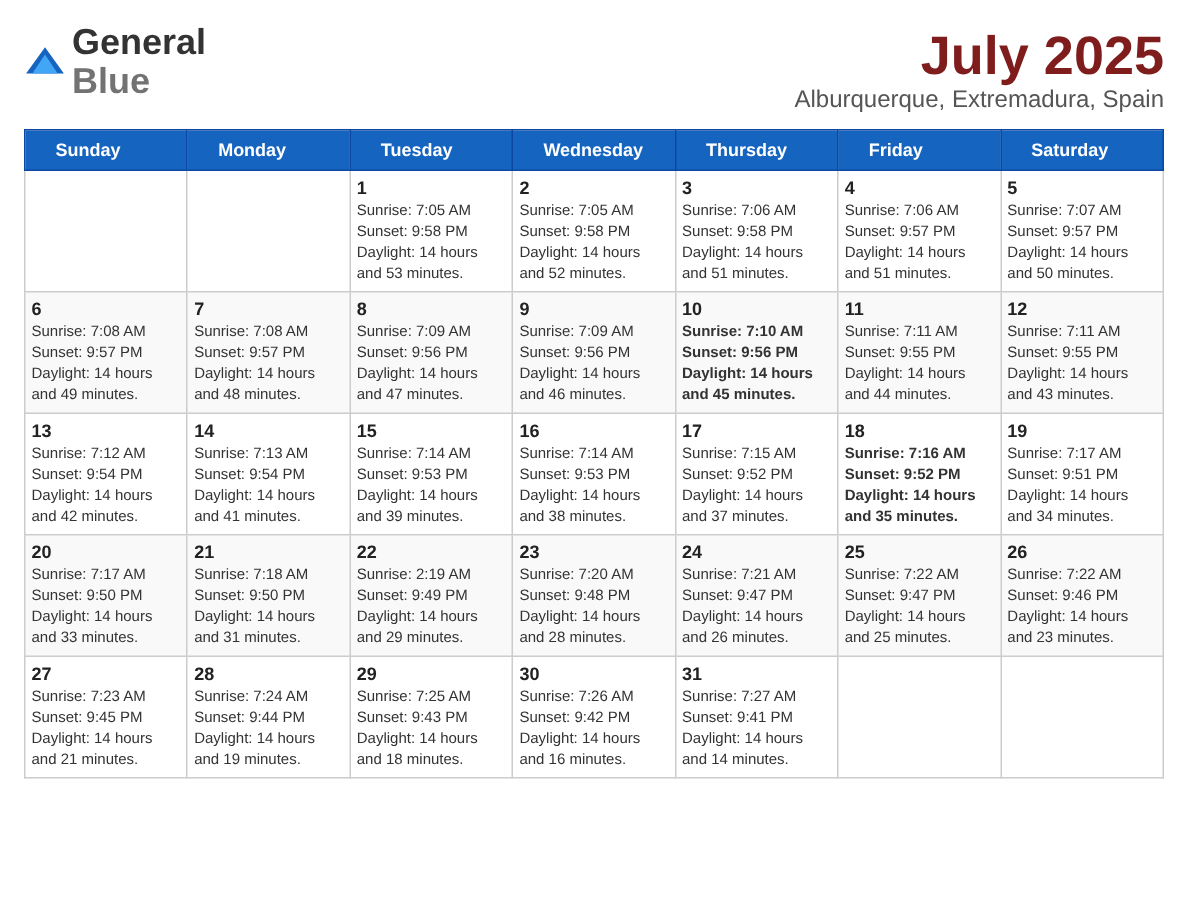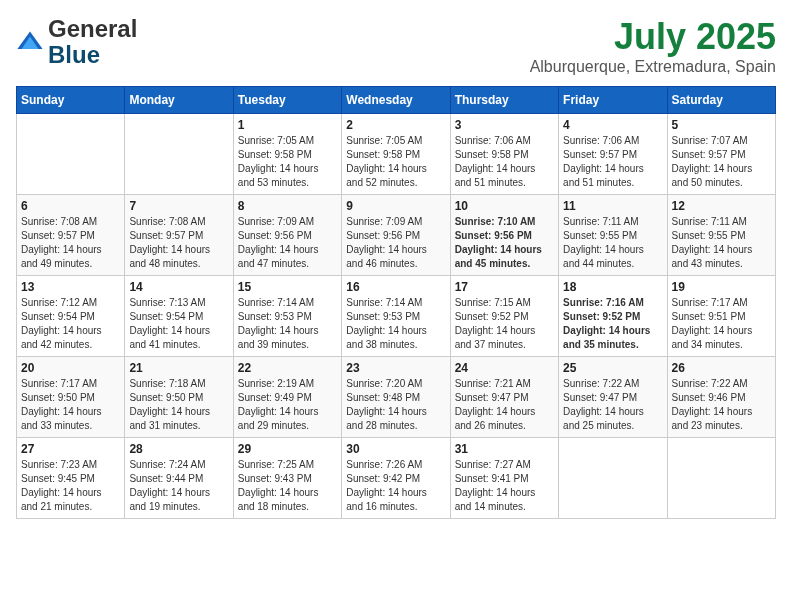--- a/index.html
+++ b/index.html
@@ -20,46 +20,46 @@
       display: flex;
       align-items: center;
       gap: 4px;
     }
     .logo-text {
       font-size: 24px;
       font-weight: bold;
       line-height: 1.1;
     }
     .logo-general { color: #333; }
-    .logo-blue { color: #0c4a6e; }
+    .logo-blue { color: #737373; }
     .logo-icon {
       width: 28px;
       height: 28px;
     }
     .title-block {
       text-align: right;
     }
     .main-title {
       font-size: 36px;
       font-weight: bold;
-      color: #15803d;
+      color: #7f1d1d;
     }
     .subtitle {
       font-size: 16px;
       color: #555;
     }
     .calendar {
       width: 100%;
       border-collapse: collapse;
       font-size: 11px;
     }
     .calendar thead tr th {
       background-color: #1565c0;
       color: #fff;
-      padding: 6px 4px;
+      padding: 6px 20px;
       text-align: left;
       font-size: 12px;
       font-weight: bold;
       border: 1px solid #0d47a1;
     }
     .calendar tbody tr td {
       border: 1px solid #ccc;
       vertical-align: top;
       padding: 4px;
       width: calc(100% / 7);

